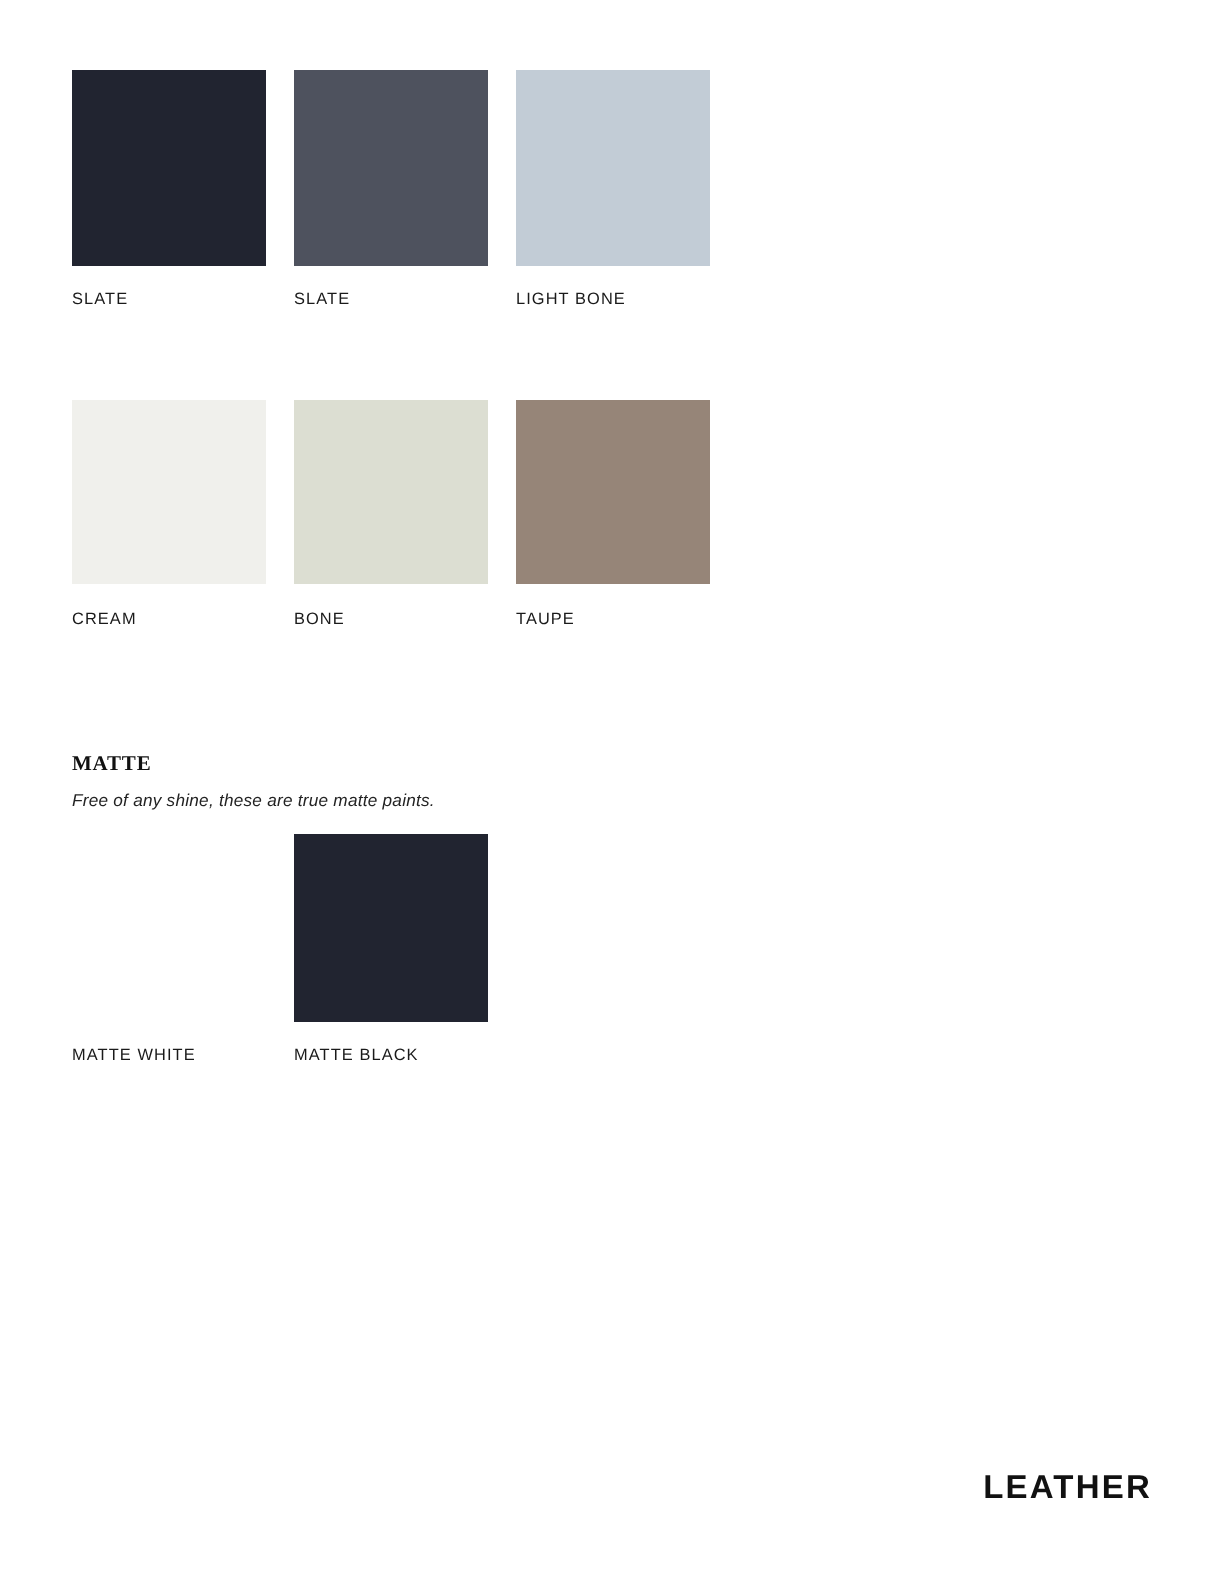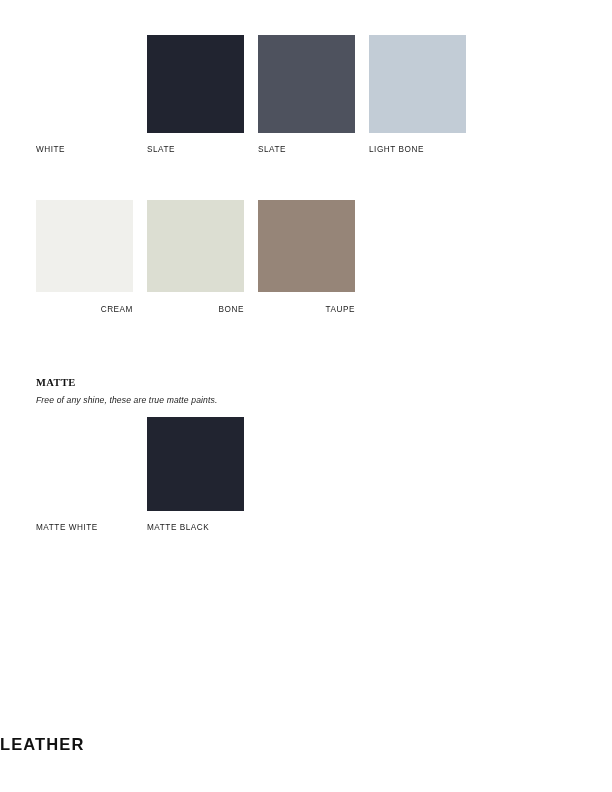--- a/index.html
+++ b/index.html
@@ -49,21 +49,21 @@
   }
 
   
   #row-finishes-1 { top: 35px; }
   #row-finishes-1 .swatch-chip { height: 98px; }
   #row-finishes-1 .swatch-label { margin-top: 12px; }
 
   
   #row-finishes-2 { top: 200px; }
   #row-finishes-2 .swatch-chip { height: 92px; }
-  #row-finishes-2 .swatch-label { margin-top: 13px; text-align: right; }
+  #row-finishes-2 .swatch-label { margin-top: 13px; }
 
   
   #row-matte { top: 417px; }
   #row-matte .swatch-chip { height: 94px; }
   #row-matte .swatch-label { margin-top: 12px; }
 
   
   .section-block {
     position: absolute;
     left: 36px;
@@ -87,38 +87,34 @@
     line-height: 11px;
     font-style: italic;
   }
 
   
   #footer-heading {
     position: absolute;
     left: 0;
     top: 735px;
     width: 576px;
-    text-align: left;
+    text-align: right;
     font-size: 16.5px;
     font-weight: bold;
     letter-spacing: 1.1px;
     color: #111111;
   }
 </style>
 </head>
 <body style="background: rgb(255, 255, 255);">
 
 <div class="page">
 
   <div class="swatch-row" id="row-finishes-1">
 
-    <div class="swatch-cell">
-      <span class="swatch-chip" style="background-color: rgb(255, 255, 255);"></span>
-      <span class="swatch-label">WHITE</span>
-    </div>
 
     <div class="swatch-cell">
       <span class="swatch-chip" style="background-color: rgb(33, 36, 48);"></span>
       <span class="swatch-label">SLATE</span>
     </div>
 
     <div class="swatch-cell">
       <span class="swatch-chip" style="background-color: rgb(78, 82, 94);"></span>
       <span class="swatch-label">SLATE</span>
     </div>

